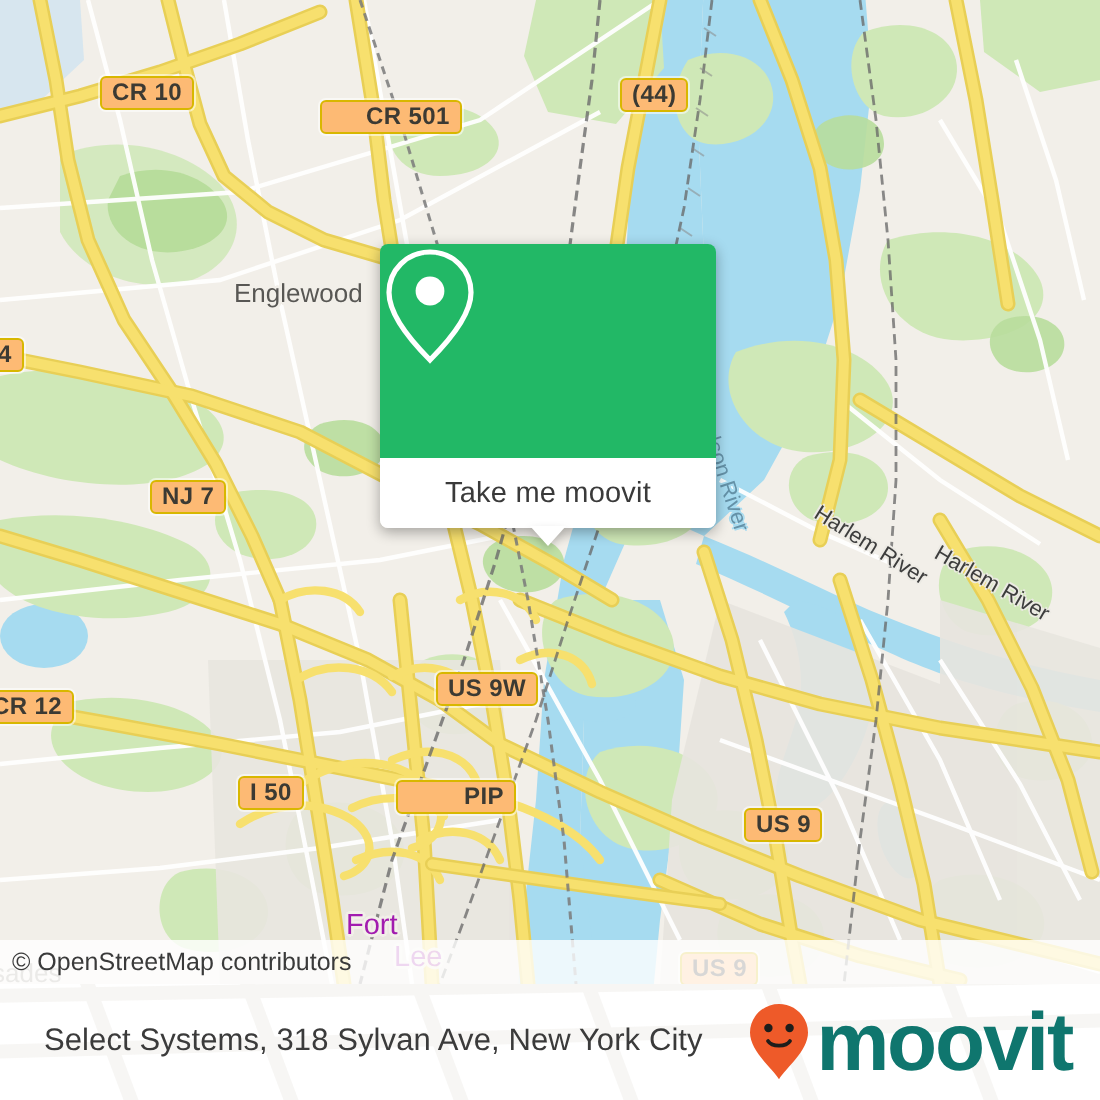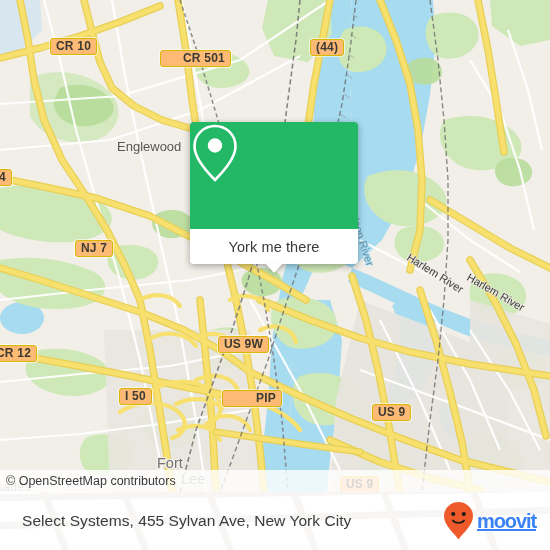--- a/index.html
+++ b/index.html
@@ -18,21 +18,21 @@
   .mlabel{
     position:absolute;
     font-family:"Liberation Sans", sans-serif;
     color:#52504c;
     white-space:nowrap;
     text-shadow:
       1.5px 0 #f2efe9,-1.5px 0 #f2efe9,0 1.5px #f2efe9,0 -1.5px #f2efe9,
       1px 1px #f2efe9,-1px -1px #f2efe9,1px -1px #f2efe9,-1px 1px #f2efe9;
     pointer-events:none;
   }
-  .place-big{font-size:14.5px;color:#737373;}
+  .place-big{font-size:14.5px;color:#a21caf;margin-left:16px;}
   .place-med{font-size:13px;color:#585754;}
   .waterlabel{
     position:absolute;font-size:11px;color:#6592a8;white-space:nowrap;
     font-family:"Liberation Sans", sans-serif;
     text-shadow:1px 0 #a6dbf0,-1px 0 #a6dbf0,0 1px #a6dbf0,0 -1px #a6dbf0;
     pointer-events:none;
   }
   .waterlabel.onland{
     text-shadow:1px 0 #eceae4,-1px 0 #eceae4,0 1px #eceae4,0 -1px #eceae4;
     color:#3d3d3d;
@@ -99,22 +99,22 @@
   #addr{
     position:absolute;left:22px;top:0;height:58px;
     display:flex;align-items:center;
     font-size:15.5px;color:#3b3b3b;letter-spacing:.05px;
   }
   #brand{
     position:absolute;right:14px;top:0;height:58px;
     display:flex;align-items:center;gap:3px;
   }
   #brandtext{
-    font-size:20px;font-weight:bold;color:#3b82f6;
-    letter-spacing:-1.1px;line-height:31px;text-decoration:underline;
+    font-size:41px;font-weight:bold;color:#0f766e;
+    letter-spacing:-1.1px;line-height:31px;
   }
 </style>
 </head>
 <body>
 
 <div id="root">
 
   <div id="map">
 
     <svg width="550" height="492" viewBox="0 0 550 492">
@@ -302,33 +302,33 @@
     <div class="waterlabel onland" style="left:468px;top:270px;transform:rotate(30deg);transform-origin:left center;">Harlem River</div>
 
     <div class="shield" style="left:50px;top:38px;">CR 10</div>
     <div class="shield" style="left:160px;top:50px;padding-left:22px;">CR 501</div>
     <div class="shield" style="left:310px;top:39px;">(44)</div>
     <div class="shield" style="left:-7px;top:169px;">4</div>
     <div class="shield" style="left:75px;top:240px;">NJ 7</div>
     <div class="shield" style="left:218px;top:320px;margin-top:16px;">US 9W</div>
     <div class="shield" style="left:-10px;top:345px;">CR 12</div>
     <div class="shield" style="left:119px;top:388px;">I 50</div>
-    <div class="shield" style="left:222px;top:390px;padding-left:33px;">PIP</div>
+    <div class="shield" style="left:198px;top:390px;padding-left:33px;">PIP</div>
     <div class="shield" style="left:372px;top:404px;">US 9</div>
     <div class="shield" style="left:340px;top:476px;">US 9</div>
 
     <div id="popup">
       <div id="popup-green" style="background:#22b866;">
         <svg width="50" height="62" viewBox="0 0 50 62">
           <path d="M25 4 C13.5 4 4.5 13 4.5 24.3 C4.5 36 17 50 25 58 C33 50 45.5 36 45.5 24.3 C45.5 13 36.5 4 25 4 Z" fill="none" stroke="#ffffff" stroke-width="2.6"></path>
           <circle cx="25" cy="23.5" r="7.2" fill="#ffffff"></circle>
         </svg>
       </div>
       <div id="popup-foot">
-        <span>York me there</span>
+        <span>Take me moovit</span>
       </div>
       <div id="popup-tip"></div>
     </div>
 
     <div id="attrib">
       <span>© OpenStreetMap contributors</span>
     </div>
   </div>
 
   <div id="bottombar">
@@ -338,21 +338,21 @@
         <path d="M120,-10 L150,70"></path>
         <path d="M205,-10 L235,70"></path>
         <path d="M290,-10 L320,70"></path>
         <path d="M380,-10 L410,70"></path>
         <path d="M470,-10 L500,70"></path>
         <path d="M-10,34 L560,18"></path>
         <path d="M-10,6 L560,-4"></path>
       </g>
     </svg>
     <div id="addr">
-      <span>Select Systems, 455 Sylvan Ave, New York City</span>
+      <span>Select Systems, 318 Sylvan Ave, New York City</span>
     </div>
     <div id="brand">
       <svg width="31" height="40" viewBox="0 0 31 40">
         <path d="M15.5 1 C7.5 1 1 7.4 1 15.3 C1 24.5 12 33 15.5 38.6 C19 33 30 24.5 30 15.3 C30 7.4 23.5 1 15.5 1 Z" fill="#ee5a29"></path>
         <circle cx="10.2" cy="13" r="2.1" fill="#1d1d1b"></circle>
         <circle cx="20.8" cy="13" r="2.1" fill="#1d1d1b"></circle>
         <path d="M10 19.5 C12 22.6 19 22.6 21 19.5" stroke="#1d1d1b" stroke-width="1.9" fill="none" stroke-linecap="round"></path>
       </svg>
       <span id="brandtext">moovit</span>
     </div>

